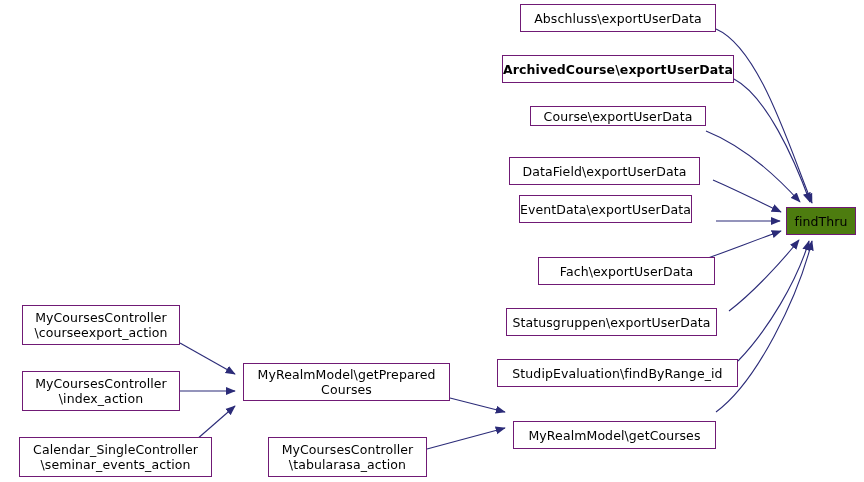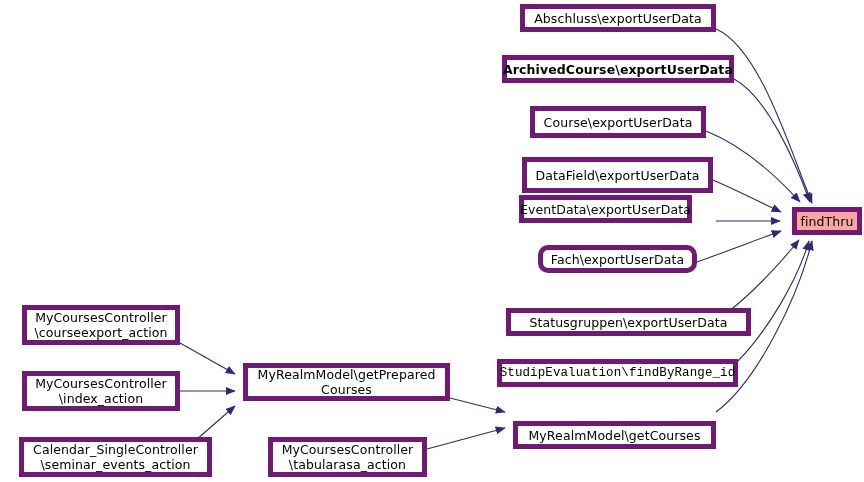--- a/index.html
+++ b/index.html
@@ -18,36 +18,35 @@
   #edge-layer {
     position: absolute;
     left: 0;
     top: 0;
     width: 864px;
     height: 482px;
   }
   .node {
     position: absolute;
     box-sizing: border-box;
-    border: 5px solid #701a75;
+    border: 1px solid #701a75;
     background: #ffffff;
     color: #000000;
     font-size: 12.5px;
     line-height: 15px;
     display: flex;
     align-items: center;
     justify-content: center;
     text-align: center;
     white-space: pre;
     letter-spacing: 0.1px;
     z-index: 5;
   }
   .node.highlight {
-    background: #fca5a5;
-    margin-left: 6px;
+    background: #4d7c0f;
   }
 </style>
 </head>
 <body>
 
 <div id="canvas">
   <svg id="edge-layer" viewBox="0 0 864 482" xmlns="http://www.w3.org/2000/svg">
     <defs>
       <marker id="arrowhead" viewBox="0 0 10 8" refX="9.2" refY="4" markerWidth="9.2" markerHeight="8" orient="auto-start-reverse">
         <path d="M0,0 L10,4 L0,8 z" fill="#2b2b78"></path>
@@ -66,26 +65,26 @@
         <path d="M450,398 L505,412" fill="none" stroke="#2b2b78" stroke-width="1.1" marker-end="url(#arrowhead)"></path>
         <path d="M427,449 L505,428" fill="none" stroke="#2b2b78" stroke-width="1.1" marker-end="url(#arrowhead)"></path>
         <path d="M180,343 L235,374" fill="none" stroke="#2b2b78" stroke-width="1.1" marker-end="url(#arrowhead)"></path>
         <path d="M180,391 L235,391" fill="none" stroke="#2b2b78" stroke-width="1.1" marker-end="url(#arrowhead)"></path>
         <path d="M196,440 L235,406" fill="none" stroke="#2b2b78" stroke-width="1.1" marker-end="url(#arrowhead)"></path>
       </g>
   </svg>
   <div id="nodes">
       <div class="node" style="left: 520px; top: 4px; width: 196px; height: 28px;">Abschluss\exportUserData</div>
       <div class="node" style="left: 502px; top: 55px; width: 232px; height: 28px; font-weight: bold;">ArchivedCourse\exportUserData</div>
-      <div class="node" style="left: 530px; top: 106px; width: 176px; height: 32px;">Course\exportUserData</div>
-      <div class="node" style="left: 522px; top: 157px; width: 191px; height: 36px;">DataField\exportUserData</div>
+      <div class="node" style="left: 530px; top: 106px; width: 176px; height: 20px;">Course\exportUserData</div>
+      <div class="node" style="left: 509px; top: 157px; width: 191px; height: 28px;">DataField\exportUserData</div>
       <div class="node" style="left: 519px; top: 195px; width: 173px; height: 28px;">EventData\exportUserData</div>
-      <div class="node" style="left: 538px; top: 245px; width: 159px; height: 28px; border-radius: 10px;">Fach\exportUserData</div>
-      <div class="node" style="left: 506px; top: 308px; width: 245px; height: 28px;">Statusgruppen\exportUserData</div>
-      <div class="node" style="left: 497px; top: 359px; width: 241px; height: 28px; font-family: Liberation Mono, monospace;">StudipEvaluation\findByRange_id</div>
+      <div class="node" style="left: 538px; top: 257px; width: 177px; height: 28px;">Fach\exportUserData</div>
+      <div class="node" style="left: 506px; top: 308px; width: 211px; height: 28px;">Statusgruppen\exportUserData</div>
+      <div class="node" style="left: 497px; top: 359px; width: 241px; height: 28px;">StudipEvaluation\findByRange_id</div>
       <div class="node" style="left: 513px; top: 409px; width: 203px; height: 28px; margin-top: 12px;">MyRealmModel\getCourses</div>
       <div class="node highlight" style="left: 786px; top: 207px; width: 70px; height: 28px;">findThru</div>
       <div class="node" style="left: 243px; top: 363px; width: 207px; height: 38px;">MyRealmModel\getPrepared
 Courses</div>
       <div class="node" style="left: 22px; top: 305px; width: 158px; height: 40px;">MyCoursesController
 \courseexport_action</div>
       <div class="node" style="left: 22px; top: 371px; width: 158px; height: 40px;">MyCoursesController
 \index_action</div>
       <div class="node" style="left: 19px; top: 437px; width: 193px; height: 40px;">Calendar_SingleController
 \seminar_events_action</div>

